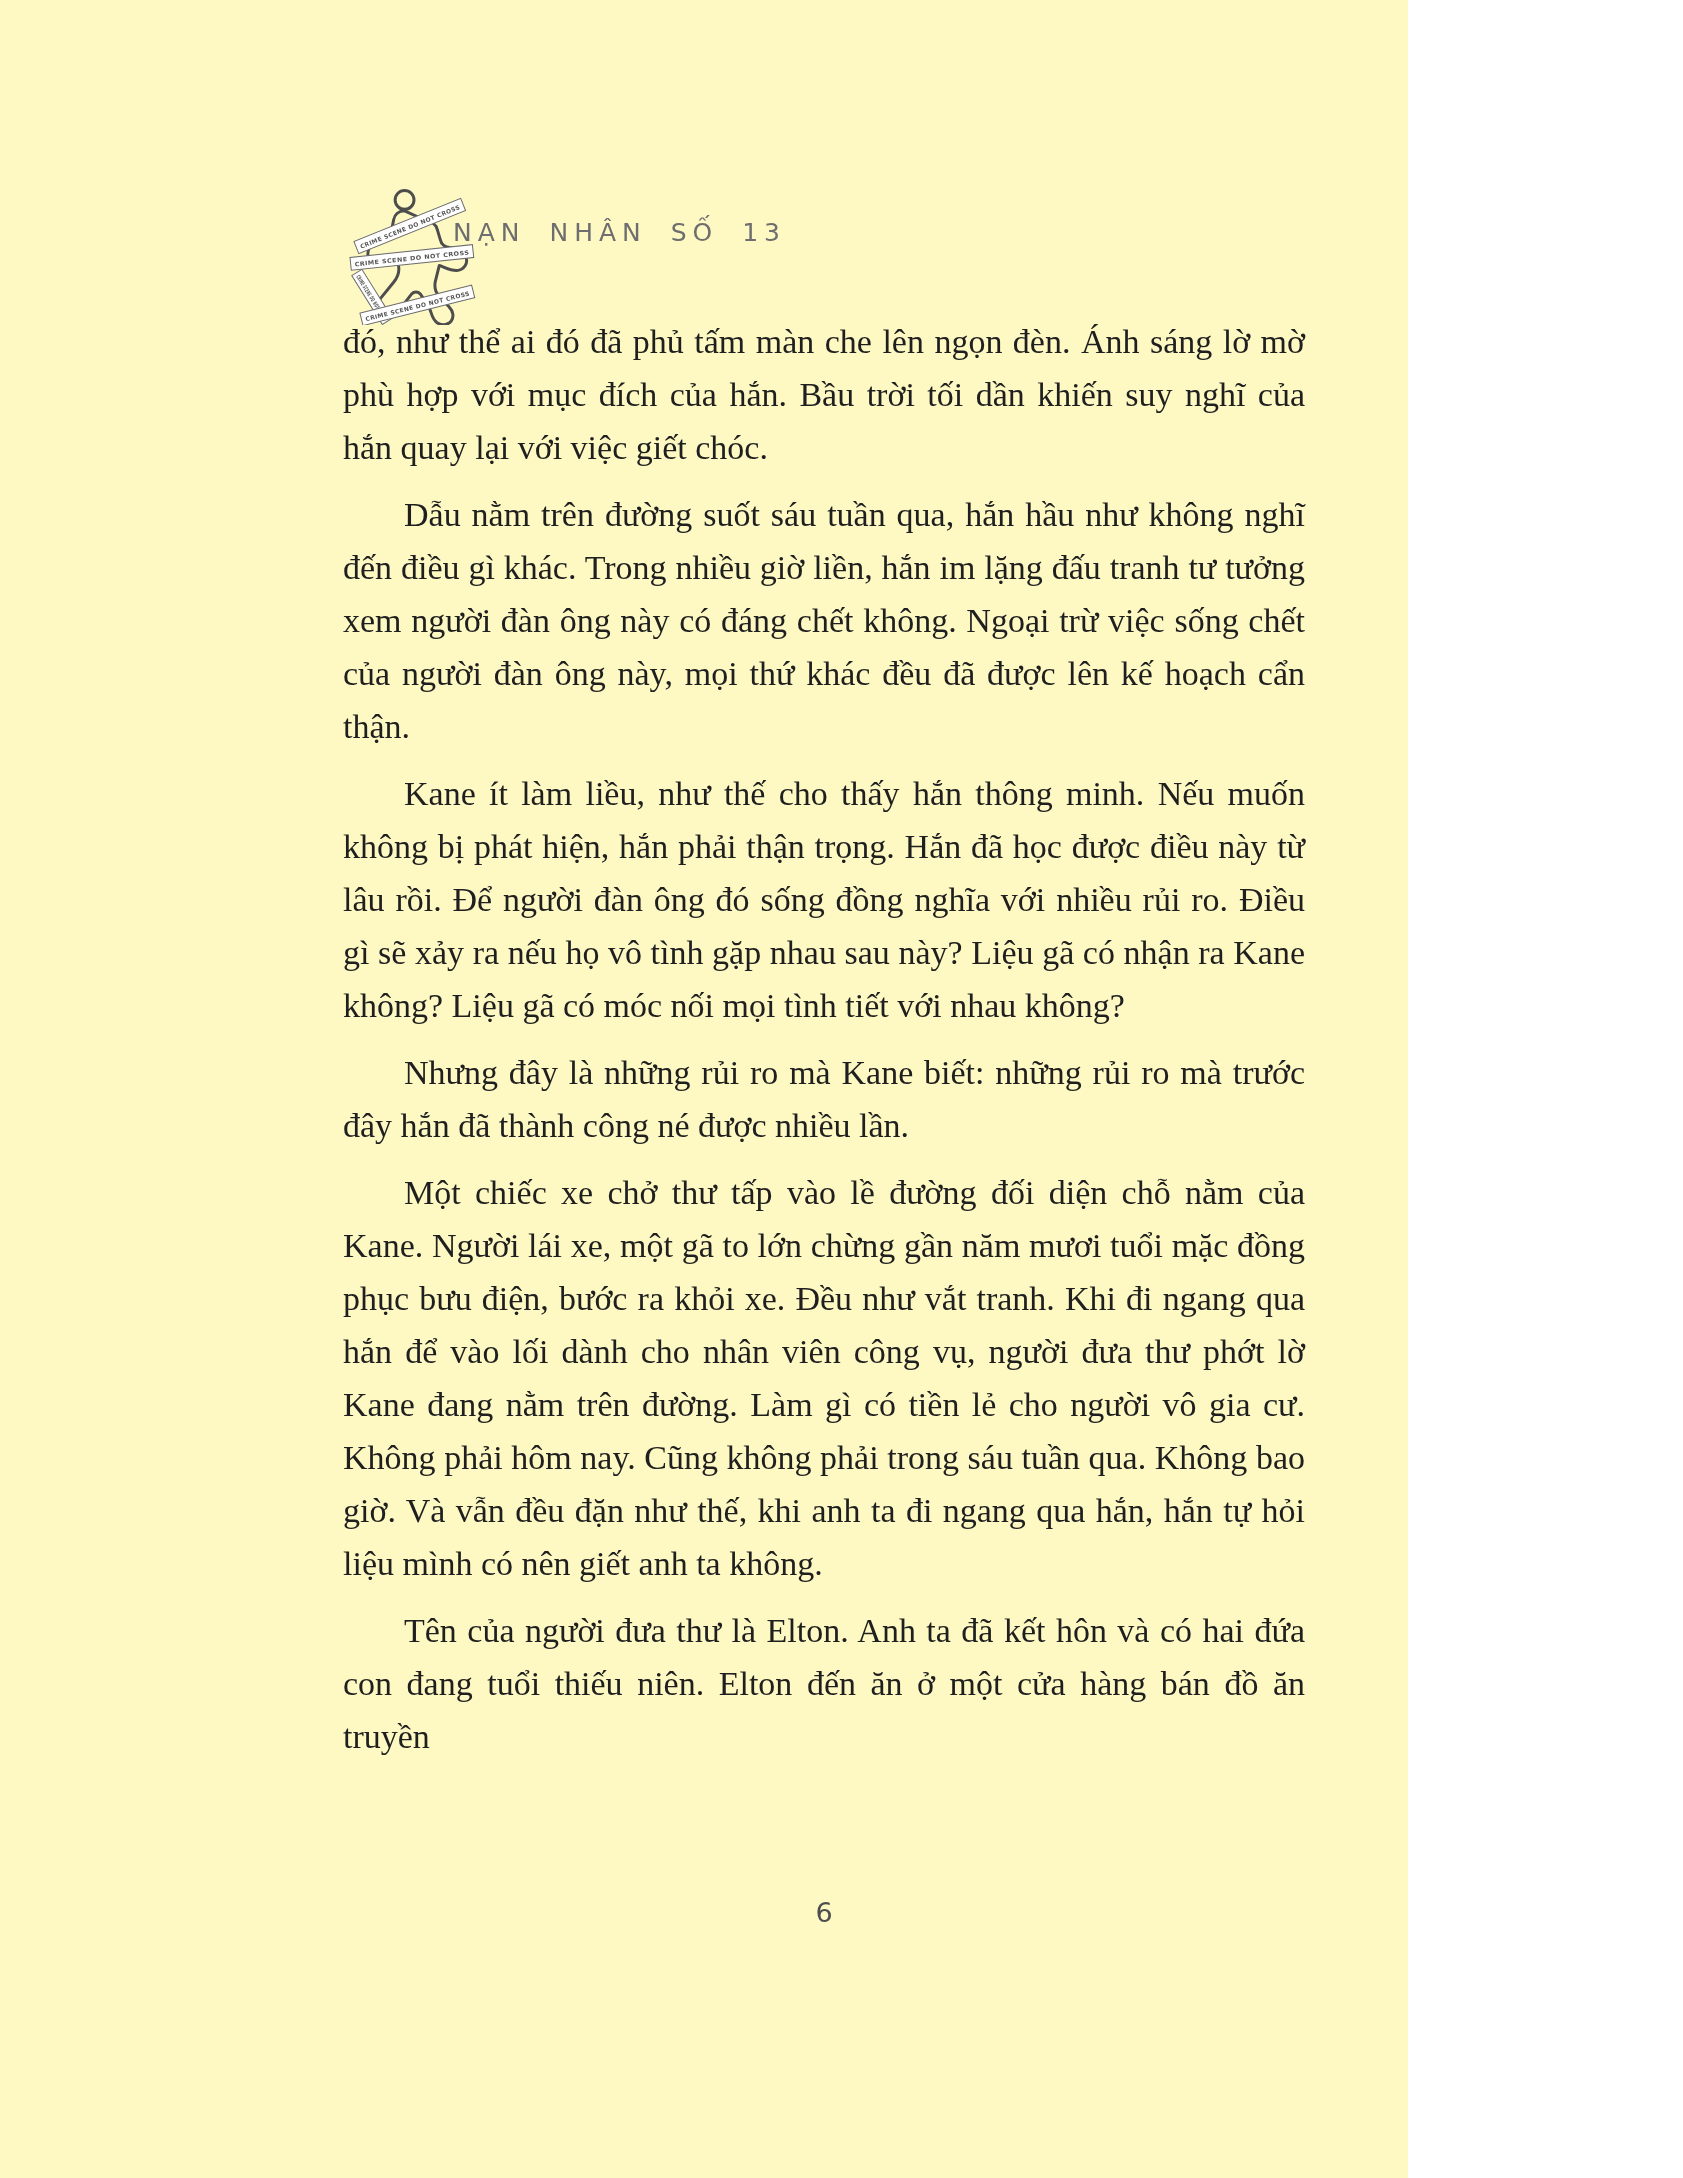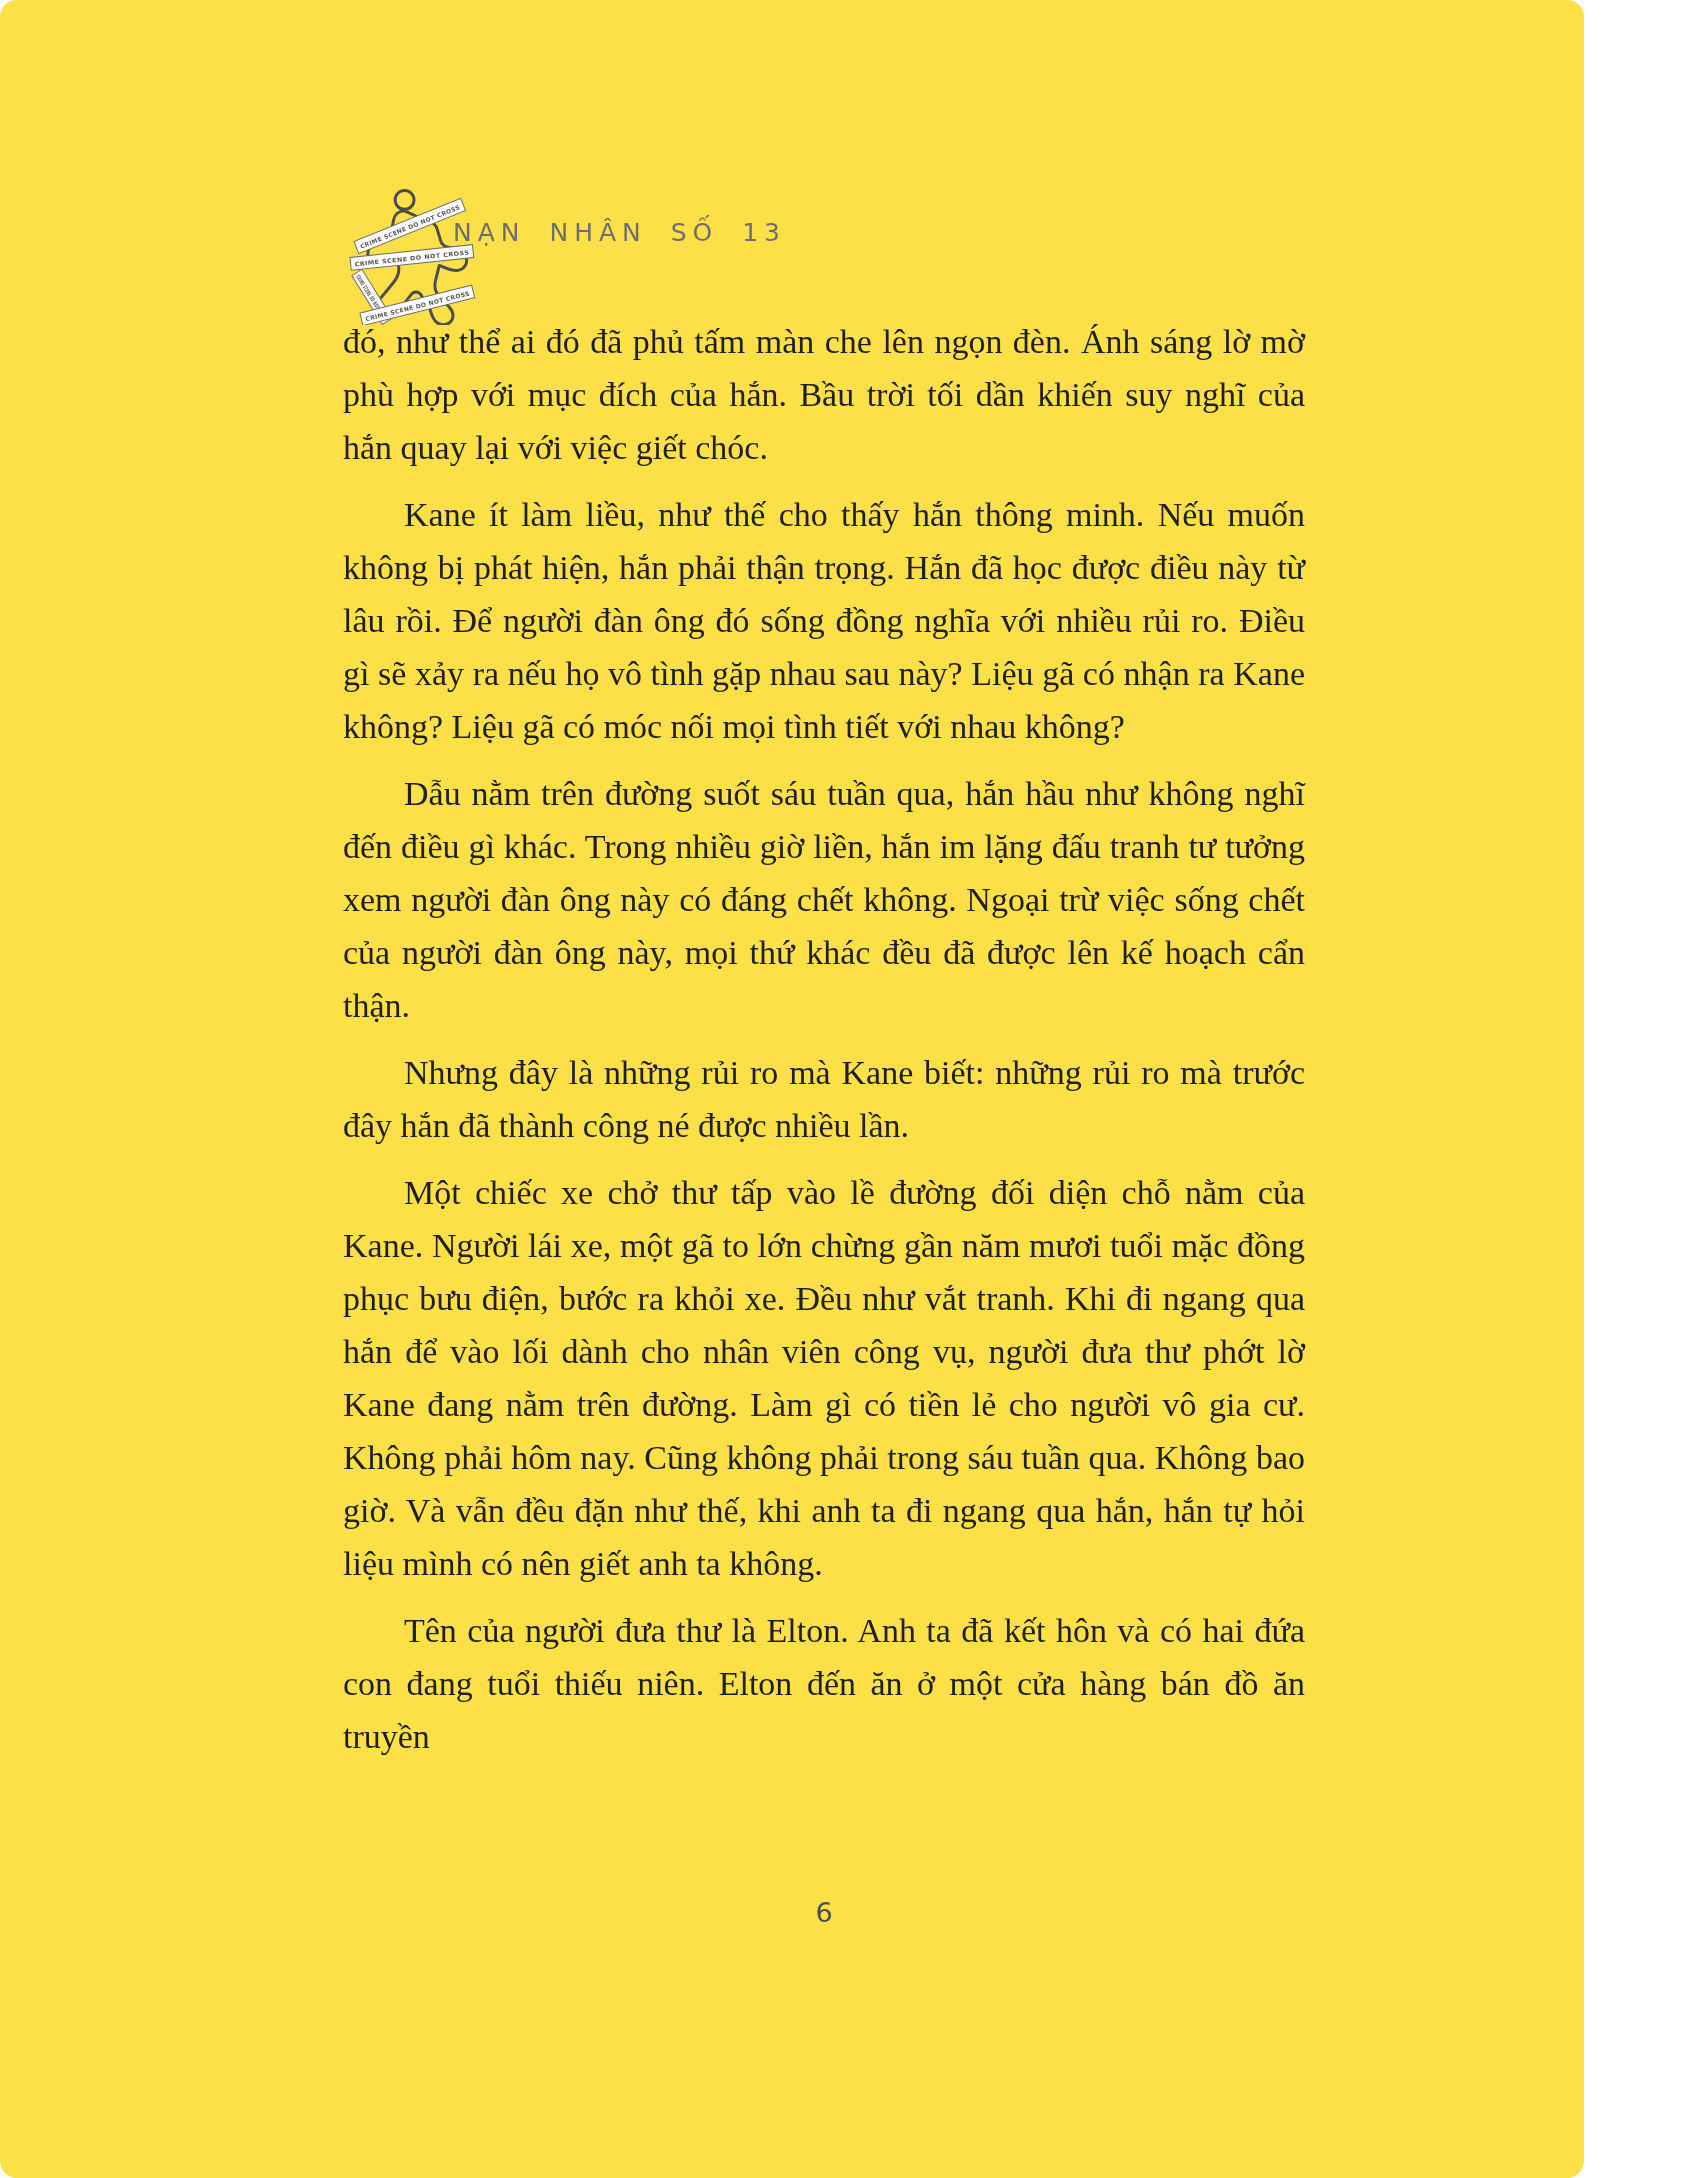--- a/index.html
+++ b/index.html
@@ -1,23 +1,22 @@
 <!DOCTYPE html>
 <html><head>
 <meta charset="utf-8">
 <style>
   html, body { margin: 0; padding: 0; background: #ffffff; }
   .page {
     position: relative;
-    width: 1584px;
+    width: 1408px;
     height: 2178px;
-    background: #fde047;
+    background: #fef9c3;
     overflow: hidden;
     font-family: "Liberation Serif", serif;
-    border-radius: 17px;
   }
   
   .chapter-header {
     position: absolute;
     left: 348px;
     top: 184px;
     height: 139px;
   }
   .chapter-header svg { display: block; }
   .chapter-title {
@@ -118,22 +117,22 @@
         <rect x="0" y="0" width="116" height="13" fill="#ffffff" stroke="#6b6b6b" stroke-width="1"></rect>
         <text class="tape-text" x="4" y="9.5" textLength="108" lengthAdjust="spacingAndGlyphs">CRIME SCENE DO NOT CROSS</text>
       </g>
     </svg>
   </div>
 
   <div class="chapter-title">NẠN NHÂN SỐ 13</div>
 
   <div class="content">
       <p>đó, như thể ai đó đã phủ tấm màn che lên ngọn đèn. Ánh sáng lờ mờ phù hợp với mục đích của hắn. Bầu trời tối dần khiến suy nghĩ của hắn quay lại với việc giết chóc.</p>
+      <p class="indent">Dẫu nằm trên đường suốt sáu tuần qua, hắn hầu như không nghĩ đến điều gì khác. Trong nhiều giờ liền, hắn im lặng đấu tranh tư tưởng xem người đàn ông này có đáng chết không. Ngoại trừ việc sống chết của người đàn ông này, mọi thứ khác đều đã được lên kế hoạch cẩn thận.</p>
       <p class="indent">Kane ít làm liều, như thế cho thấy hắn thông minh. Nếu muốn không bị phát hiện, hắn phải thận trọng. Hắn đã học được điều này từ lâu rồi. Để người đàn ông đó sống đồng nghĩa với nhiều rủi ro. Điều gì sẽ xảy ra nếu họ vô tình gặp nhau sau này? Liệu gã có nhận ra Kane không? Liệu gã có móc nối mọi tình tiết với nhau không?</p>
-      <p class="indent">Dẫu nằm trên đường suốt sáu tuần qua, hắn hầu như không nghĩ đến điều gì khác. Trong nhiều giờ liền, hắn im lặng đấu tranh tư tưởng xem người đàn ông này có đáng chết không. Ngoại trừ việc sống chết của người đàn ông này, mọi thứ khác đều đã được lên kế hoạch cẩn thận.</p>
       <p class="indent">Nhưng đây là những rủi ro mà Kane biết: những rủi ro mà trước đây hắn đã thành công né được nhiều lần.</p>
       <p class="indent">Một chiếc xe chở thư tấp vào lề đường đối diện chỗ nằm của Kane. Người lái xe, một gã to lớn chừng gần năm mươi tuổi mặc đồng phục bưu điện, bước ra khỏi xe. Đều như vắt tranh. Khi đi ngang qua hắn để vào lối dành cho nhân viên công vụ, người đưa thư phớt lờ Kane đang nằm trên đường. Làm gì có tiền lẻ cho người vô gia cư. Không phải hôm nay. Cũng không phải trong sáu tuần qua. Không bao giờ. Và vẫn đều đặn như thế, khi anh ta đi ngang qua hắn, hắn tự hỏi liệu mình có nên giết anh ta không.</p>
       <p class="indent justify-last">Tên của người đưa thư là Elton. Anh ta đã kết hôn và có hai đứa con đang tuổi thiếu niên. Elton đến ăn ở một cửa hàng bán đồ ăn truyền</p>
     </div>
 
   <div class="page-number">6</div>
 
 </div>
 
 

